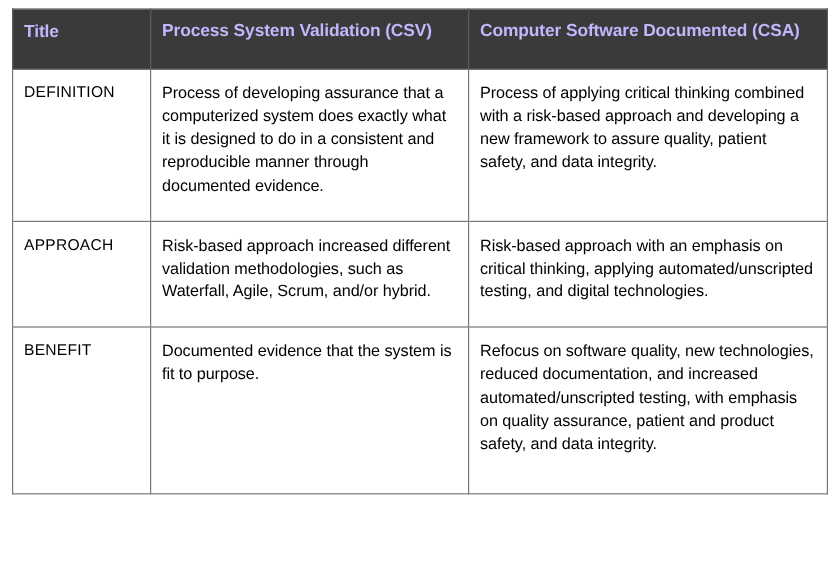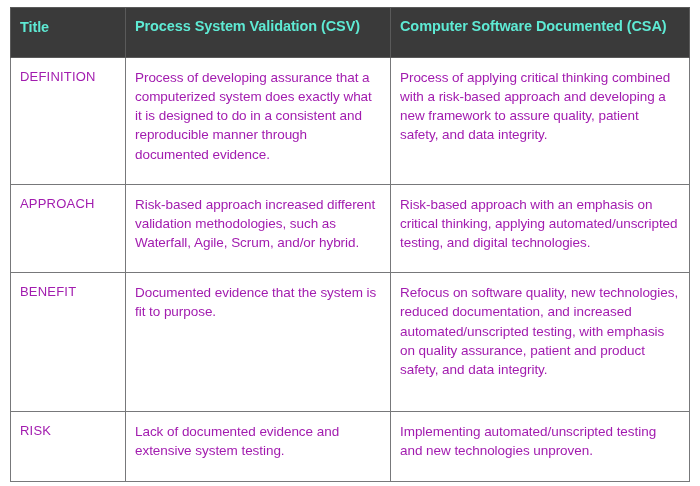--- a/index.html
+++ b/index.html
@@ -40,42 +40,42 @@
   table.compare col.c2 { width: 265px; }
   table.compare col.c3 { width: 299px; }
 
   
   thead tr.head-row {
     background: #3a3a3a;
   }
 
   th.head-cell {
     background: #3a3a3a;
-    color: #5eead4;
+    color: #c4b5fd;
     font-weight: bold;
     font-size: 14.5px;
     line-height: 1.18;
     text-align: left;
     vertical-align: top;
     padding: 10px 9px 12px 9px;
     border: 1px solid #5a5a5a;
     letter-spacing: -0.1px;
     height: 50px;
     box-sizing: border-box;
     word-wrap: break-word;
   }
 
   th.head-cell.first {
     padding-top: 11px;
   }
 
   
   td.cell {
     background: #ffffff;
-    color: #a21caf;
+    color: #000000;
     font-size: 13.5px;
     line-height: 1.42;
     text-align: left;
     vertical-align: top;
     padding: 10px 10px 20px 9px;
     border: 1px solid #77787a;
     box-sizing: border-box;
     word-wrap: break-word;
   }
 
@@ -124,21 +124,16 @@
         <tr class="row-1">
           <td class="cell label">APPROACH</td>
           <td class="cell body-text">Risk-based approach increased different validation methodologies, such as Waterfall, Agile, Scrum, and/or hybrid.</td>
           <td class="cell body-text">Risk-based approach with an emphasis on critical thinking, applying automated/unscripted testing, and digital technologies.</td>
         </tr>
         <tr class="row-2">
           <td class="cell label">BENEFIT</td>
           <td class="cell body-text">Documented evidence that the system is fit to purpose.</td>
           <td class="cell body-text">Refocus on software quality, new technologies, reduced documentation, and increased automated/unscripted testing, with emphasis on quality assurance, patient and product safety, and data integrity.</td>
         </tr>
-        <tr class="row-3">
-          <td class="cell label">RISK</td>
-          <td class="cell body-text">Lack of documented evidence and extensive system testing.</td>
-          <td class="cell body-text">Implementing automated/unscripted testing and new technologies unproven.</td>
-        </tr>
       </tbody>
     </table>
   </div>
 </div>
 
 </body></html>

